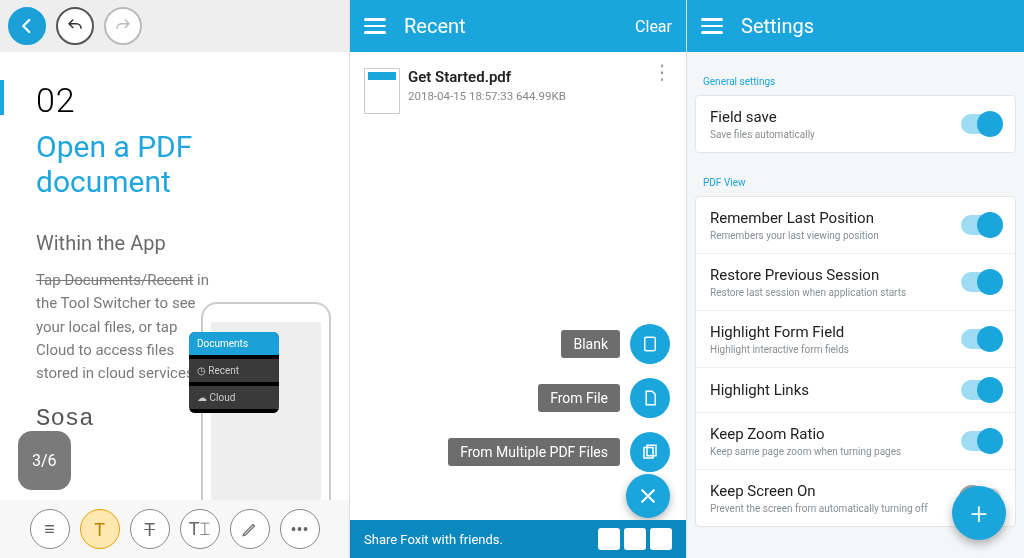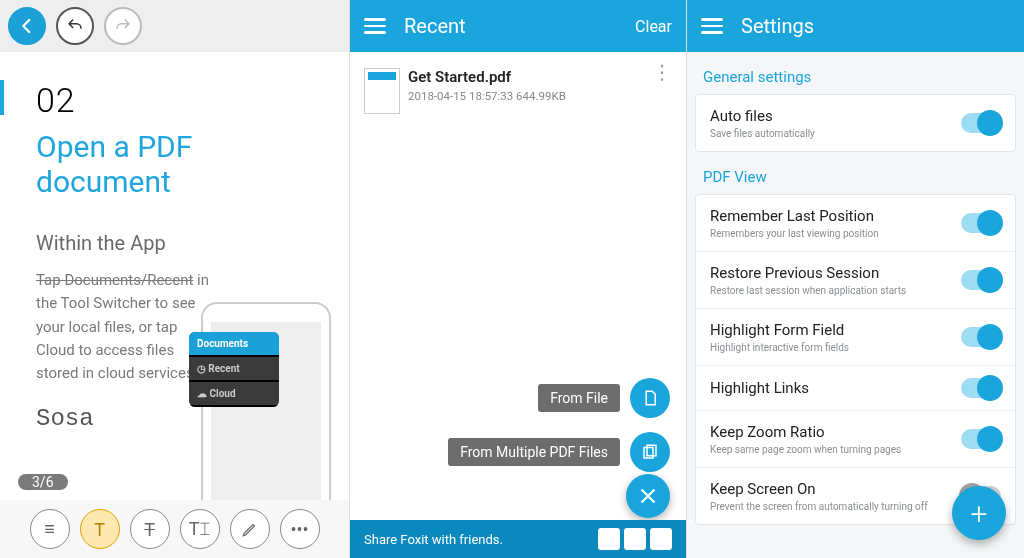--- a/index.html
+++ b/index.html
@@ -33,32 +33,32 @@
   .blue-bar { position:absolute; left:0; top:80px; width:4px; height:35px; background:#20a6df;}
   .doc-body { padding: 28px 24px 0 36px; position:relative; height:calc(100% - 110px); }
   .num02 { font-size:34px; color:#000000; font-weight:300; letter-spacing:1px;}
   .title-blue { font-size:30px; color:#20a6df; font-weight:400; line-height:1.15; margin-top:10px;}
   .subtitle { font-size:20px; color:#6a6a6a; margin-top:32px;}
   .para { font-size:15px; color:#7a7a7a; margin-top:14px; line-height:1.55; max-width:180px;}
   .strike { text-decoration: line-through; }
   .signature { font-family: Liberation Mono, monospace; font-size:24px; color:#555; margin-top:20px;}
   .page-pill {
     position:absolute; bottom:10px; left:18px; background:#7a7a7a; color:#fff;
-    border-radius:14px; padding:0 14px; font-size:14px;
+    border-radius:14px; padding:20px 14px; font-size:16px;
   }
   .phone-illus {
     position:absolute; right:18px; top:250px; width:130px; height:230px;
     border:2px solid #ccc; border-radius:16px; background:#fff;
   }
   .phone-illus .screen{ position:absolute; inset:18px 8px 24px 8px; background:#eee;}
   .menu-float{
     position:absolute; right:70px; top:280px; width:90px;
     background:#3a3a3a; border-radius:6px; overflow:hidden; font-size:10px; color:#ccc;
   }
-  .menu-float div{ padding:6px 8px; border-bottom:2px solid #000000;font-weight:bold;}
+  .menu-float div{ padding:6px 8px; border-bottom:4px solid #000000;}
   .menu-float div:first-child{ background:#1ba0d7; color:#fff;}
   .reader-bottombar{
     position:absolute; bottom:0; left:0; right:0; height:58px;
     background:#f7f7f7; display:flex; align-items:center; justify-content:center; gap:10px;
   }
   .tool-btn{
     width:40px;height:40px;border-radius:50%; border:1.5px solid #888;
     display:flex;align-items:center;justify-content:center; background:#fff;
     font-size:18px; color:#666;
   }
@@ -89,21 +89,21 @@
   }
   .share-bar{
     position:absolute; bottom:0; left:0; right:0; height:38px; background:#0b88bd;
     color:#fff; font-size:13px; display:flex; align-items:center; padding:0 14px;
   }
   .share-bar .apps{ margin-left:auto; display:flex; gap:4px;}
   .mini-app{ width:22px;height:22px;background:#fff;border-radius:3px;}
 
   
   .p3 .body{ height:calc(100% - 52px); overflow:hidden; background:#f4f6f7; position:relative;}
-  .section-label{ color:#1aa5dc; font-size:15px; padding:16px 16px 8px;}
+  .section-label{ color:#1aa5dc; font-size:10px; padding:24px 16px 8px;}
   .card{ background:#fff; margin:0 8px; border:1px solid #e3e6e8; border-radius:4px;}
   .row{
     padding:12px 14px; display:flex; align-items:center; gap:12px;
     border-top:1px solid #eef0f1;
   }
   .row:first-child{ border-top:none;}
   .row .txt{ flex:1;}
   .row .t1{ font-size:15px; color:#222;}
   .row .t2{ font-size:10px; color:#8a8f93; margin-top:3px;}
   .toggle{ width:40px;height:20px;border-radius:20px; position:relative;}
@@ -211,20 +211,28 @@
     <div class="thumb"></div>
     <div>
       <div class="file-name">Get Started.pdf</div>
       <div class="file-meta">2018-04-15 18:57:33  644.99KB</div>
     </div>
     <div class="kebab">⋮</div>
   </div>
 
   <div class="fab-stack">
     <div class="fab-item">
+      <span class="fab-label">Blank</span>
+      <span class="fab-circle">
+          <svg width="18" height="18" viewBox="0 0 24 24">
+            <rect x="5" y="3" width="14" height="18" rx="2" stroke="#fff" stroke-width="2" fill="none"></rect>
+          </svg>
+        </span>
+    </div>
+    <div class="fab-item">
       <span class="fab-label">From File</span>
       <span class="fab-circle">
           <svg width="18" height="18" viewBox="0 0 24 24">
             <path d="M7 3h8l4 4v14H7z" stroke="#fff" stroke-width="2" fill="none"></path>
           </svg>
         </span>
     </div>
     <div class="fab-item">
       <span class="fab-label">From Multiple PDF Files</span>
       <span class="fab-circle">
@@ -258,21 +266,21 @@
         <span></span>
         <span></span>
       </span>
     <span>Settings</span>
   </div>
   <div class="body">
     <div class="section-label">General settings</div>
     <div class="card">
       <div class="row">
         <div class="txt">
-            <div class="t1">Auto files</div>
+            <div class="t1">Field save</div>
             <div class="t2">Save files automatically</div>
           </div>
         <div class="toggle on"></div>
       </div>
     </div>
 
     <div class="section-label">PDF View</div>
     <div class="card">
       <div class="row">
         <div class="txt">

